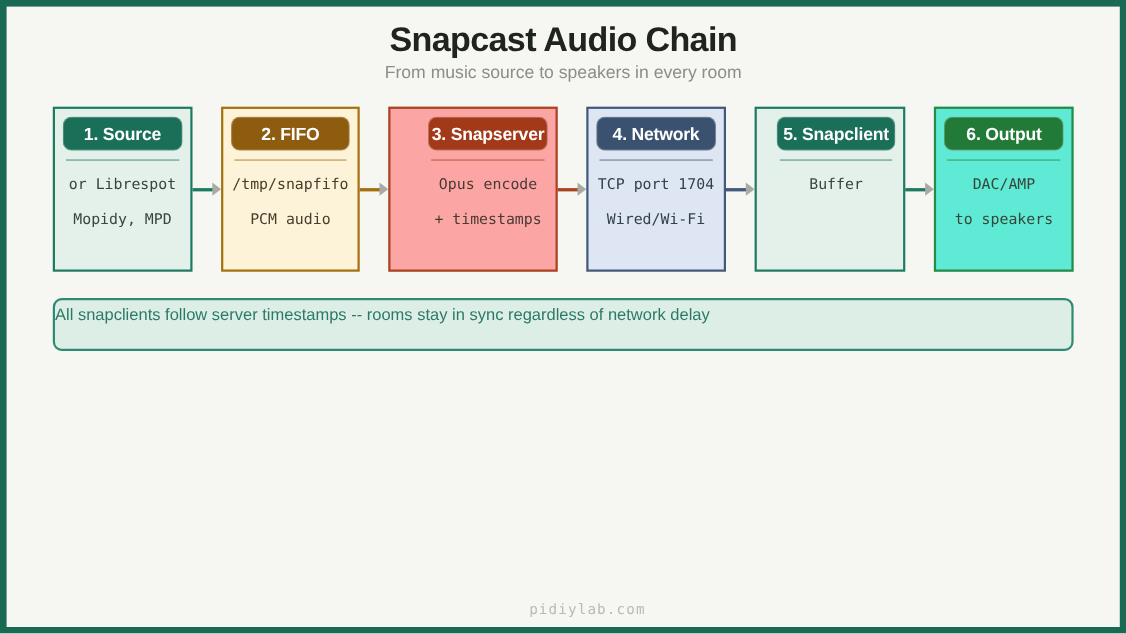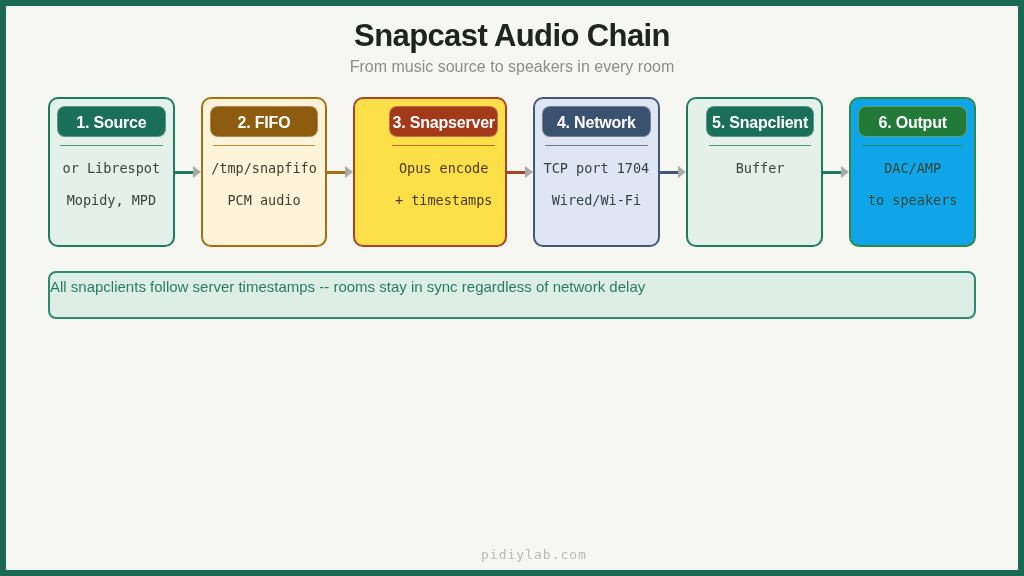--- a/index.html
+++ b/index.html
@@ -32,21 +32,21 @@
   .chain-row {
     display: flex;
     align-items: stretch;
     margin: 21px 42px 0 42px;
     height: 150px;
   }
   .chain-box {
     flex: 1 1 0;
     box-sizing: border-box;
     border: 2px solid;
-    border-radius: 10px;
+    border-radius: 0;
     background: #fff;
     min-width: 0;
   }
   .box-pill {
     margin: 7px 7px 0 7px;
     height: 31px;
     line-height: 31px;
     border-radius: 8px;
     border: 1px solid rgba(255,255,255,0.28);
     box-sizing: border-box;
@@ -150,21 +150,21 @@
         <div class="box-line">/tmp/snapfifo</div>
         <div class="box-line">PCM audio</div>
       </div>
     </div>
 
     <div class="arrow">
       <div class="arrow-line" style="background-color: rgb(164, 112, 15);"></div>
       <div class="arrow-head" style="border-left-color: rgb(169, 170, 166);"></div>
     </div>
 
-    <div class="chain-box" style="background-color: #fde047; border-color: rgb(168, 68, 36); color: rgb(74, 58, 51); padding-left: 27px;">
+    <div class="chain-box" style="background-color: #fca5a5; border-color: rgb(168, 68, 36); color: rgb(74, 58, 51); padding-left: 27px;">
       <div class="box-pill" style="background-color: rgb(162, 58, 26);">3. Snapserver</div>
       <div class="box-divider" style="border-top-color: rgb(168, 68, 36);"></div>
       <div class="box-body">
         <div class="box-line">Opus encode</div>
         <div class="box-line">+ timestamps</div>
       </div>
     </div>
 
     <div class="arrow">
       <div class="arrow-line" style="background-color: rgb(168, 68, 36);"></div>
@@ -191,21 +191,21 @@
       <div class="box-body">
         <div class="box-line">Buffer</div>
       </div>
     </div>
 
     <div class="arrow">
       <div class="arrow-line" style="background-color: rgb(31, 122, 98);"></div>
       <div class="arrow-head" style="border-left-color: rgb(169, 170, 166);"></div>
     </div>
 
-    <div class="chain-box" style="background-color: #0ea5e9; border-color: rgb(44, 138, 68); color: rgb(55, 70, 58);">
+    <div class="chain-box" style="background-color: #5eead4; border-color: rgb(44, 138, 68); color: rgb(55, 70, 58);">
       <div class="box-pill" style="background-color: rgb(33, 122, 56);">6. Output</div>
       <div class="box-divider" style="border-top-color: rgb(44, 138, 68);"></div>
       <div class="box-body">
         <div class="box-line">DAC/AMP</div>
         <div class="box-line">to speakers</div>
       </div>
     </div>
 
   </div>
 

